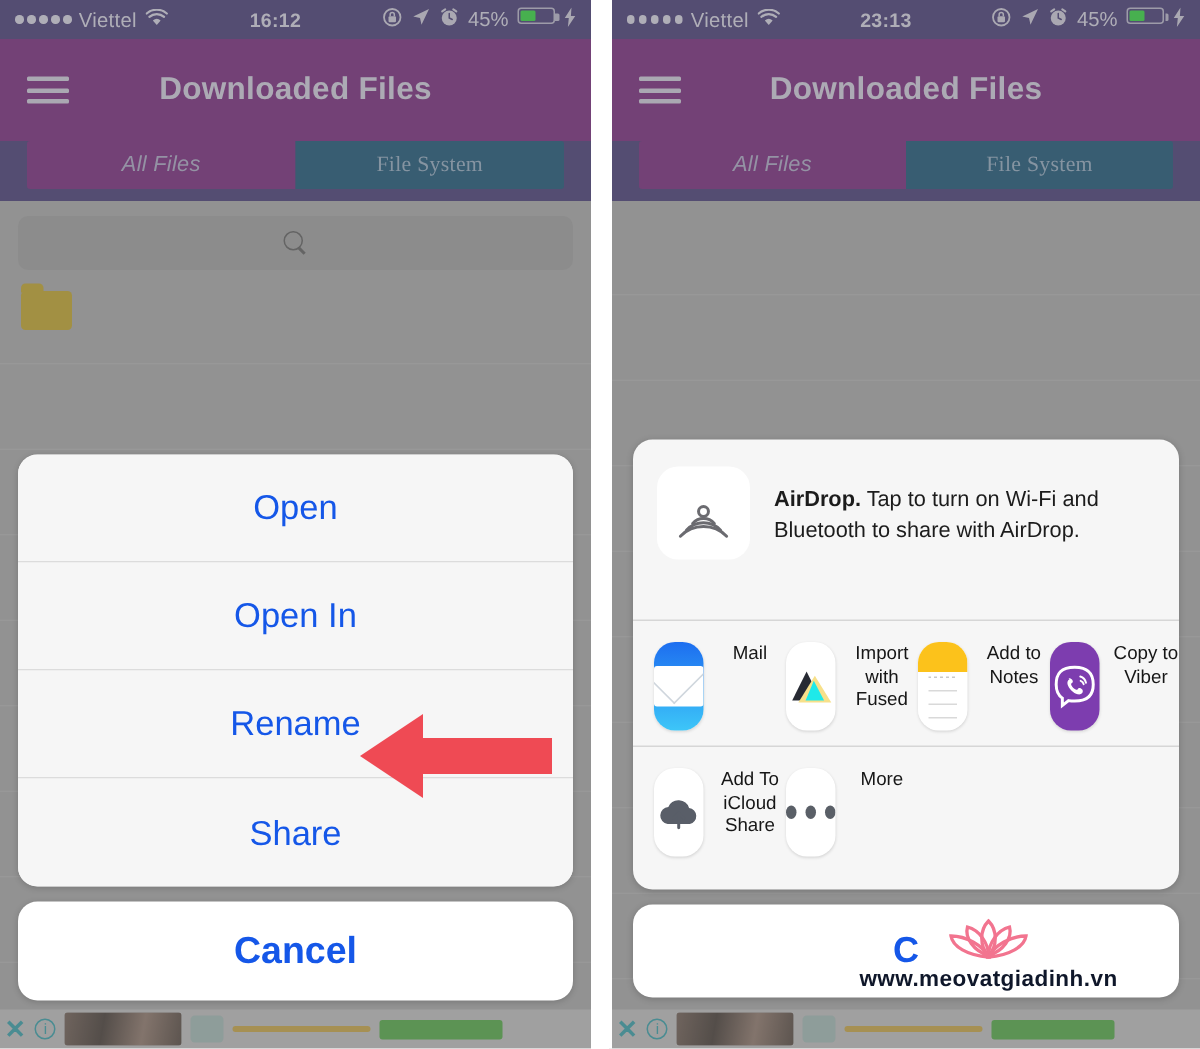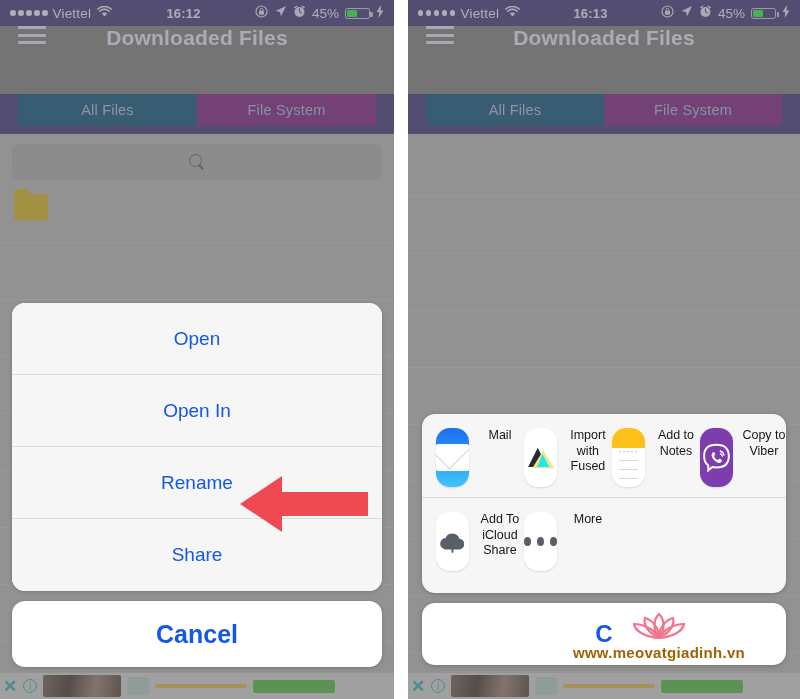--- a/index.html
+++ b/index.html
@@ -35,35 +35,35 @@
     color: #d8d6e6;
     font-size: 13px;
     font-weight: bold;
   }
   .sb-left { display: flex; align-items: center; gap: 5px; flex: 0 0 auto; }
   .dots { display: flex; gap: 2.5px; align-items: center; }
   .dot { width: 5.5px; height: 5.5px; border-radius: 50%; background: #d8d6e6; }
   .carrier { font-size: 13.5px; font-weight: normal; letter-spacing: .2px; }
   .wifi { margin-left: 1px; }
   .sb-center { flex: 1; text-align: center; font-size: 13px; letter-spacing: .2px; }
-  .sb-right { display: flex; align-items: center; gap: 6px; flex: 0 0 auto; }
+  .sb-right { display: flex; gap: 6px; flex: 0 0 auto; }
   .batt-pct { font-size: 13.5px; font-weight: normal; }
   .battery { position: relative; width: 25px; height: 11px;
     border: 1.3px solid #b9b6cd; border-radius: 2.5px; }
   .battery::after { content:""; position:absolute; right:-4px; top:3px;
     width: 2.5px; height: 5px; background:#b9b6cd; border-radius:0 1px 1px 0;}
   .battery .fill { position:absolute; left:1px; top:1px; bottom:1px;
     width: 45%; background:#25da32; border-radius:1px; }
 
   
   .navbar {
     position: relative;
     height: 68px;
-    background: #737373;
-    display: flex; align-items: flex-start;
+    background: #701a75;
+    display: flex; align-items: center;
     padding: 0 18px;
   }
   .hamburger { width: 28px; display:flex; flex-direction:column; gap:4.5px; cursor:pointer; }
   .hamburger span { display:block; height:3px; background:#cfccdd; border-radius:1px; }
   .nav-title {
     position:absolute; left:0; right:0; text-align:center;
     color:#d2cfe0; font-size:21px; font-weight:bold; letter-spacing:.2px;
     pointer-events:none;
   }
 
@@ -71,22 +71,22 @@
   .segwrap {
     background:#3b2f6e;
     padding: 0 18px 8px 18px;
     height: 40px;
   }
   .segmented { display:flex; height:32px; border-radius:2px; overflow:hidden; }
   .seg {
     flex:1; display:flex; align-items:center; justify-content:center;
     font-size:14.5px; letter-spacing:.2px; cursor:pointer;
   }
-  .seg.inactive { background:#0c4a6e; color:#a9a6c4; }
-  .seg.active { background:#701a75; color:#8fa9c0; }
+  .seg.inactive { background:#701a75; color:#a9a6c4;font-style:italic; }
+  .seg.active { background:#0c4a6e; color:#8fa9c0;font-family:Liberation Serif, serif; }
 
   
   .bgcontent {
     position:absolute; left:0; right:0; top:134px; bottom:0;
     background:#a5a5a5;
     overflow:hidden;
   }
   .searchbar {
     margin: 10px 12px 0 12px;
     height: 36px;
@@ -142,21 +142,21 @@
     background:#f7f7f7; border-radius:13px; overflow:hidden;
     box-shadow: 0 1px 4px rgba(0,0,0,.18);
   }
   .sheet-title {
     height: 56px; display:flex; align-items:center; justify-content:center;
     font-size:15px; color:#2b2b2b; font-weight:bold;
     border-bottom:1px solid #dcdcdc; background:#f6f6f6;
   }
   .sheet-item {
     height: 72px; display:flex; align-items:center; justify-content:center;
-    font-size:19px; color:#1557e8; background:#f6f6f6;
+    font-size:23px; color:#1557e8; background:#f6f6f6;
     border-bottom:1px solid #dcdcdc; cursor:pointer;
   }
   .sheet-item:last-child { border-bottom:none; }
   .sheet-cancel {
     margin-top: 10px; height: 66px; background:#ffffff; border-radius:13px;
     display:flex; align-items:center; justify-content:center;
     font-size:25px; color:#1557e8; font-weight:bold; cursor:pointer;
     box-shadow: 0 1px 4px rgba(0,0,0,.18);
   }
 
@@ -207,21 +207,21 @@
     margin-top:10px; height:62px; background:#ffffff; border-radius:13px;
     display:flex; align-items:center; justify-content:center;
     font-size:24px; color:#1557e8; font-weight:bold; cursor:pointer;
     box-shadow:0 1px 5px rgba(0,0,0,.2); position:relative; overflow:hidden;
   }
   .watermark {
     position:absolute; right:2px; top:0; bottom:0; width:250px;
     display:flex; flex-direction:column; align-items:center; justify-content:center;
     pointer-events:none;
   }
-  .wm-url { font-size:15px; color:#a16207; letter-spacing:.3px; margin-top:1px; }
+  .wm-url { font-size:15px; color:#0f172a; letter-spacing:.3px; margin-top:1px; }
 
   
   .mail-env { width:40px; height:27px; background:#fff; border-radius:2px; position:relative; overflow:hidden;}
   .mail-env::after{
     content:""; position:absolute; left:-2px; top:-12px; width:30px; height:30px;
     border-right:1.7px solid #cfd6dd; border-bottom:1.7px solid #cfd6dd;
     transform:rotate(45deg); background:transparent;
   }
   .notes { width:59px; height:59px; background:#fff; position:relative; }
   .notes .top { height:20px; background:#fcc21b; }
@@ -366,21 +366,21 @@
         </div>
         <span class="carrier">Viettel</span>
         <span class="wifi">
           <svg width="15" height="12" viewBox="0 0 15 12">
               <path d="M7.5 10.6 L4.9 7.6 a4 4 0 0 1 5.2 0 Z" fill="#d8d6e6"></path>
               <path d="M2.6 5.2 a7.4 7.4 0 0 1 9.8 0" stroke="#d8d6e6" stroke-width="1.5" fill="none" stroke-linecap="round"></path>
               <path d="M0.8 3 a10.2 10.2 0 0 1 13.4 0" stroke="#d8d6e6" stroke-width="1.5" fill="none" stroke-linecap="round"></path>
             </svg>
         </span>
       </div>
-      <div class="sb-center">16:13</div>
+      <div class="sb-center">23:13</div>
       <div class="sb-right">
         <span>
           <svg width="13" height="13" viewBox="0 0 13 13">
               <circle cx="6.5" cy="6.5" r="5.5" stroke="#cfccdd" stroke-width="1.2" fill="none"></circle>
               <rect x="4" y="5.8" width="5" height="4" rx=".8" fill="#cfccdd"></rect>
               <path d="M5.1 5.8 v-1 a1.4 1.4 0 0 1 2.8 0 v1" stroke="#cfccdd" stroke-width="1" fill="none"></path>
             </svg>
         </span>
         <span>
           <svg width="13" height="13" viewBox="0 0 13 13">
@@ -442,20 +442,35 @@
         <span class="ad-text"></span>
         <span class="ad-btn"></span>
       </div>
     </div>
 
     <div class="dim"></div>
 
     <div class="sharesheet">
       <div class="share-card">
 
+        <div class="airdrop">
+          <div class="airdrop-icon">
+            <svg width="46" height="46" viewBox="0 0 46 46">
+              <g stroke="#6b6b70" fill="none" stroke-linecap="round">
+                <circle cx="23" cy="22" r="3.3" stroke-width="2"></circle>
+                <path d="M15.8 30 a9.6 9.6 0 0 1 14.4 0" stroke-width="2"></path>
+                <path d="M11.6 34.5 a15.6 15.6 0 0 1 22.8 0" stroke-width="2"></path>
+                <path d="M7.6 38.5 a21.6 21.6 0 0 1 30.8 0" stroke-width="2"></path>
+              </g>
+            </svg>
+          </div>
+          <div class="airdrop-text">
+            <b>AirDrop.</b><span> Tap to turn on Wi-Fi and Bluetooth to share with AirDrop.</span>
+          </div>
+        </div>
 
         <div class="app-row">
           <div class="app">
             <div class="app-ico" style="background:linear-gradient(180deg,#1d6ef0,#3dc6f8);">
               <span class="mail-env"></span>
             </div>
             <div class="app-label">Mail</div>
           </div>
 
           <div class="app">

